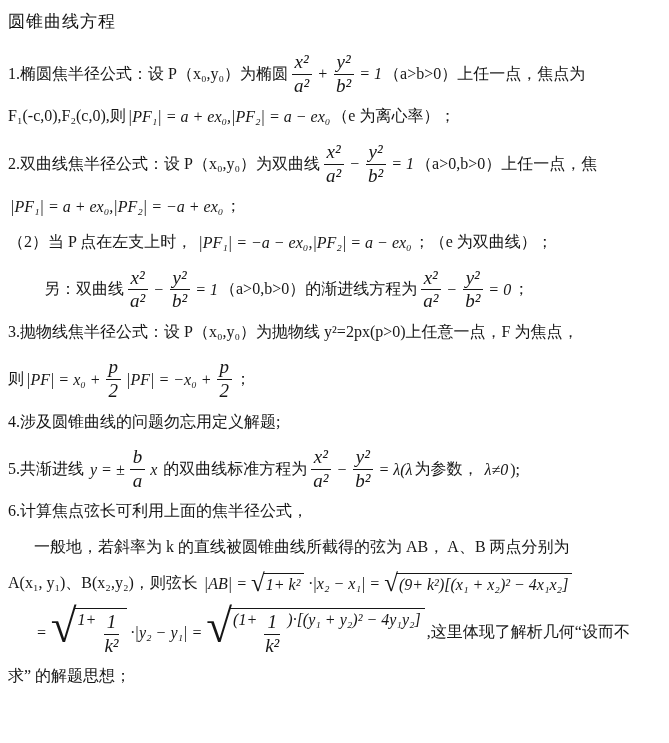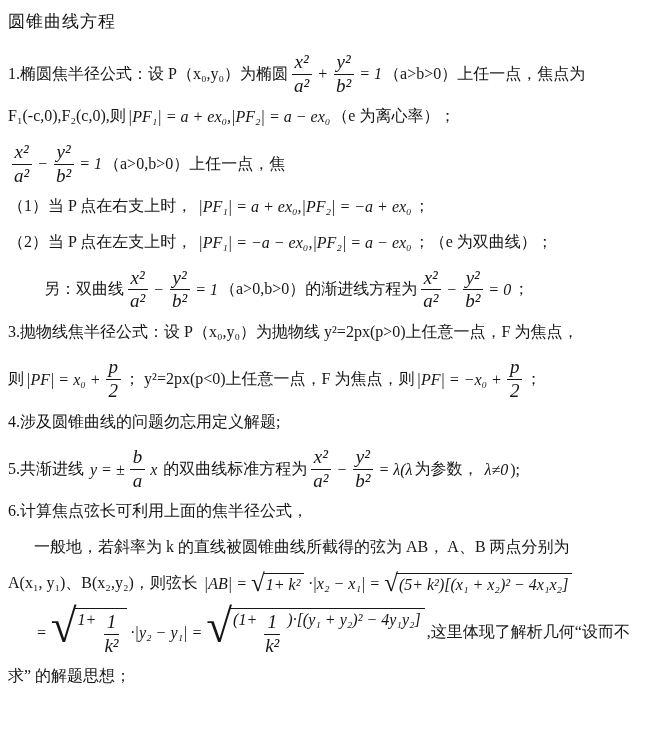--- a/index.html
+++ b/index.html
@@ -78,27 +78,27 @@
   }
 </style>
 </head>
 <body>
 
 <div class="doc">
   <div class="title">圆锥曲线方程</div>
   <div id="lines">
       <div class="line tall"><span class="tx">1.椭圆焦半径公式：设 P（x₀,y₀）为椭圆</span><span class="frac"><span class="num">x²</span><span class="den">a²</span></span><span class="mi">+</span><span class="frac"><span class="num">y²</span><span class="den">b²</span></span><span class="mi">= 1</span><span class="tx">（a&gt;b&gt;0）上任一点，焦点为</span></div>
       <div class="line"><span class="tx">F₁(-c,0),F₂(c,0),则</span><span class="mi">|PF₁| = a + ex₀,|PF₂| = a − ex₀</span><span class="tx">（e 为离心率）；</span></div>
-      <div class="line tall"><span class="frac"><span class="num">x²</span><span class="den">a²</span></span><span class="mi">−</span><span class="frac"><span class="num">y²</span><span class="den">b²</span></span><span class="mi">= 1</span><span class="tx">（a&gt;0,b&gt;0）上任一点，焦</span></div>
-      <div class="line"><span class="tx">（1）当 P 点在右支上时， </span><span class="mi">|PF₁| = a + ex₀,|PF₂| = −a + ex₀</span><span class="tx">；</span></div>
+      <div class="line tall"><span class="tx">2.双曲线焦半径公式：设 P（x₀,y₀）为双曲线</span><span class="frac"><span class="num">x²</span><span class="den">a²</span></span><span class="mi">−</span><span class="frac"><span class="num">y²</span><span class="den">b²</span></span><span class="mi">= 1</span><span class="tx">（a&gt;0,b&gt;0）上任一点，焦</span></div>
+      <div class="line"><span class="mi">|PF₁| = a + ex₀,|PF₂| = −a + ex₀</span><span class="tx">；</span></div>
       <div class="line"><span class="tx">（2）当 P 点在左支上时， </span><span class="mi">|PF₁| = −a − ex₀,|PF₂| = a − ex₀</span><span class="tx">；（e 为双曲线）；</span></div>
       <div class="line tall ind1"><span class="tx">另：双曲线</span><span class="frac"><span class="num">x²</span><span class="den">a²</span></span><span class="mi">−</span><span class="frac"><span class="num">y²</span><span class="den">b²</span></span><span class="mi">= 1</span><span class="tx">（a&gt;0,b&gt;0）的渐进线方程为</span><span class="frac"><span class="num">x²</span><span class="den">a²</span></span><span class="mi">−</span><span class="frac"><span class="num">y²</span><span class="den">b²</span></span><span class="mi">= 0</span><span class="tx">；</span></div>
       <div class="line"><span class="tx">3.抛物线焦半径公式：设 P（x₀,y₀）为抛物线 y²=2px(p&gt;0)上任意一点，F 为焦点，</span></div>
-      <div class="line tall"><span class="tx">则</span><span class="mi">|PF| = x₀ +</span><span class="frac"><span class="num">p</span><span class="den">2</span></span><span class="tx">； y²=2px(p&lt;0)上任意一点，F 为焦点，则</span><span class="mi">|PF| = −x₀ +</span><span class="frac"><span class="num">p</span><span class="den">2</span></span><span class="tx">；</span></div>
+      <div class="line tall"><span class="tx">则</span><span class="mi">|PF| = x₀ +</span><span class="frac"><span class="num">p</span><span class="den">2</span></span><span class="mi">|PF| = −x₀ +</span><span class="frac"><span class="num">p</span><span class="den">2</span></span><span class="tx">；</span></div>
       <div class="line"><span class="tx">4.涉及圆锥曲线的问题勿忘用定义解题;</span></div>
       <div class="line tall"><span class="tx">5.共渐进线 </span><span class="mi">y = ±</span><span class="frac"><span class="num">b</span><span class="den">a</span></span><span class="mi">x</span><span class="tx"> 的双曲线标准方程为</span><span class="frac"><span class="num">x²</span><span class="den">a²</span></span><span class="mi">−</span><span class="frac"><span class="num">y²</span><span class="den">b²</span></span><span class="mi">= λ(λ</span><span class="tx">为参数， </span><span class="mi">λ≠0</span><span class="tx">);</span></div>
       <div class="line"><span class="tx">6.计算焦点弦长可利用上面的焦半径公式，</span></div>
       <div class="line ind2"><span class="tx">一般地，若斜率为 k 的直线被圆锥曲线所截得的弦为 AB， A、B 两点分别为</span></div>
-      <div class="line"><span class="tx">A(x₁, y₁)、B(x₂,y₂)，则弦长 </span><span class="mi">|AB| =</span><span class="sqrt"><span class="rad">√</span><span class="radicand"><span class="mi">1+ k²</span></span></span><span class="mi">·|x₂ − x₁| =</span><span class="sqrt"><span class="rad">√</span><span class="radicand"><span class="mi">(5+ k²)[(x₁ + x₂)² − 4x₁x₂]</span></span></span></div>
+      <div class="line"><span class="tx">A(x₁, y₁)、B(x₂,y₂)，则弦长 </span><span class="mi">|AB| =</span><span class="sqrt"><span class="rad">√</span><span class="radicand"><span class="mi">1+ k²</span></span></span><span class="mi">·|x₂ − x₁| =</span><span class="sqrt"><span class="rad">√</span><span class="radicand"><span class="mi">(9+ k²)[(x₁ + x₂)² − 4x₁x₂]</span></span></span></div>
       <div class="line tall ind2"><span class="mi">=</span><span class="sqrt"><span class="rad">√</span><span class="radicand"><span class="mi">1+</span><span class="frac"><span class="num">1</span><span class="den">k²</span></span></span></span><span class="mi">·|y₂ − y₁| =</span><span class="sqrt"><span class="rad">√</span><span class="radicand"><span class="mi">(1+</span><span class="frac"><span class="num">1</span><span class="den">k²</span></span><span class="mi">)·[(y₁ + y₂)² − 4y₁y₂]</span></span></span><span class="tx">,这里体现了解析几何“设而不</span></div>
       <div class="line"><span class="tx">求” 的解题思想；</span></div>
     </div>
 </div>
 
 </body></html>

